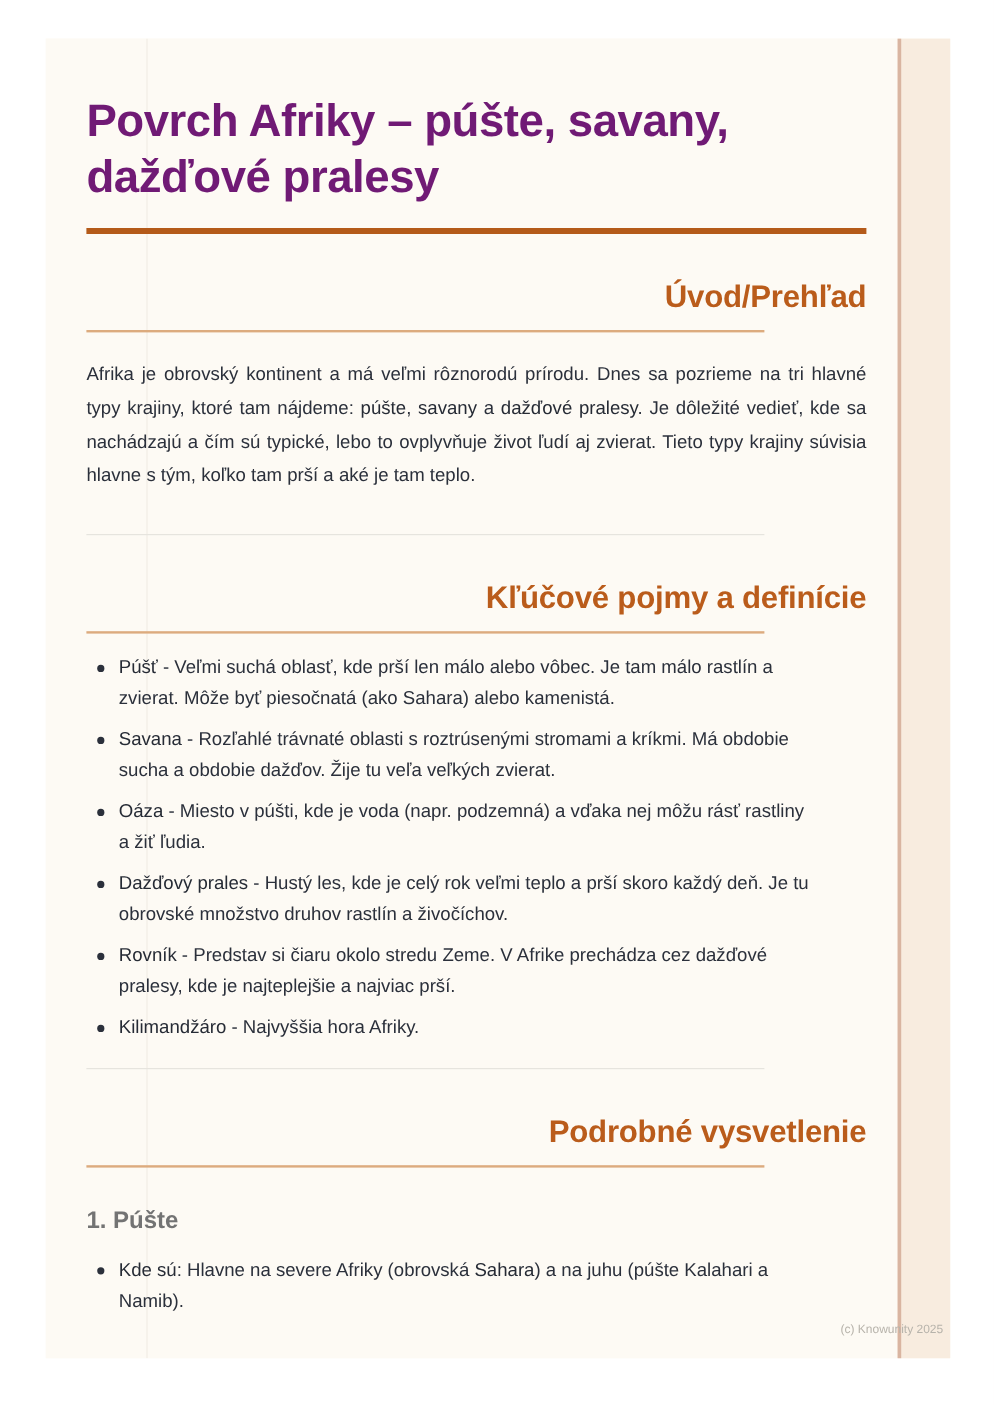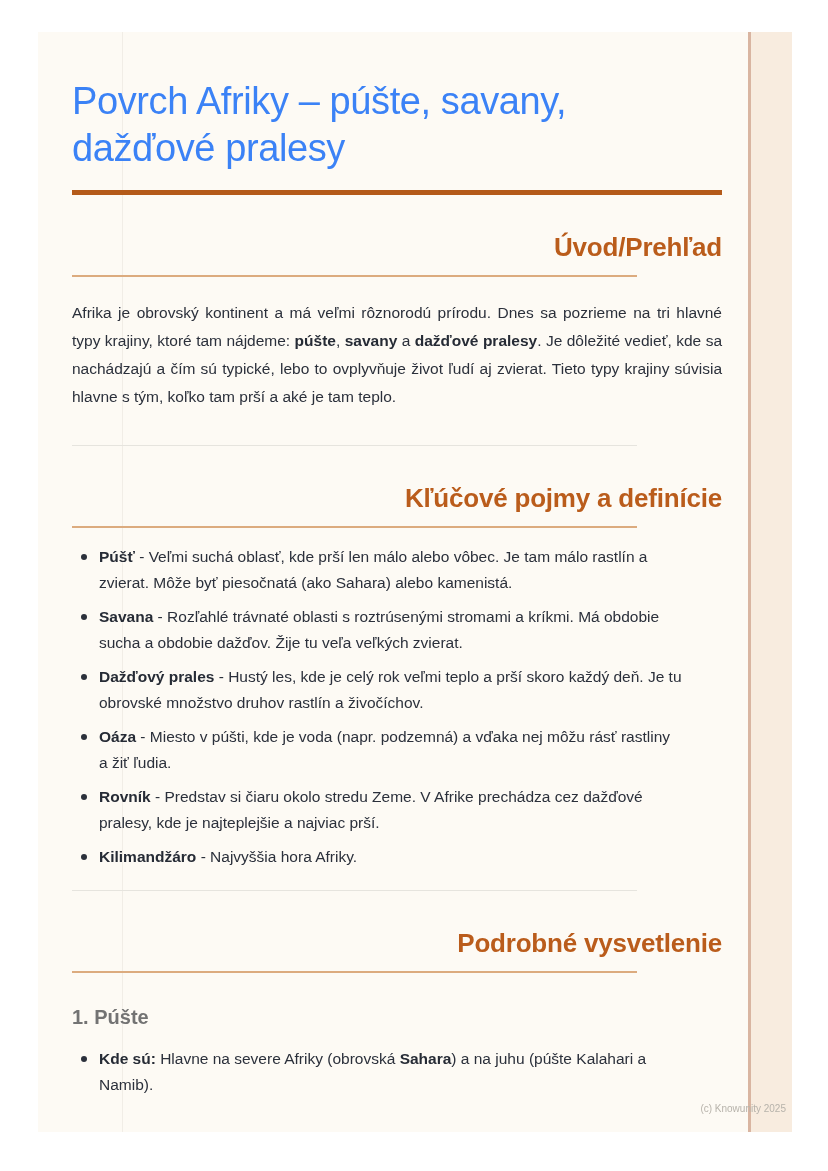--- a/index.html
+++ b/index.html
@@ -32,23 +32,23 @@
     background: #f8ecdf;
     border-left: 3px solid #d9b5a1;
   }
   .content {
     position: relative;
     padding: 46px 70px 0 34px;
   }
   h1.doc-title {
     font-size: 38px;
     line-height: 1.24;
-    font-weight: 400;
+    font-weight: 700;
     letter-spacing: -0.4px;
-    color: #3b82f6;
+    color: #701a75;
   }
   h1.doc-title span { display: block; }
   .title-rule {
     height: 5px;
     width: 100%;
     background: #b45a19;
     margin-top: 18px;
   }
   h2.section-heading {
     font-size: 26px;
@@ -93,21 +93,21 @@
     max-width: 610px;
   }
   ul.term-list li::before {
     content: "";
     position: absolute;
     left: 9px; top: 10px;
     width: 6px; height: 6px;
     border-radius: 50%;
     background: #2b303b;
   }
-  strong { font-weight: 700; color: #262b35; }
+  strong { font-weight: 400; color: #262b35; }
   h3.subsection-heading {
     font-size: 20px;
     line-height: 25px;
     font-weight: 700;
     color: #737373;
     margin-top: 32px;
   }
   .after-h3 { margin-top: 16px; }
   .watermark {
     position: absolute;
@@ -139,22 +139,22 @@
     </section>
 
     <div class="section-divider"></div>
 
     <section>
       <h2 class="section-heading">Kľúčové pojmy a definície</h2>
       <div class="h2-rule"></div>
       <ul class="term-list">
         <li><strong>Púšť</strong><span> - Veľmi suchá oblasť, kde prší len málo alebo vôbec. Je tam málo rastlín a zvierat. Môže byť piesočnatá (ako Sahara) alebo kamenistá.</span></li>
         <li><strong>Savana</strong><span> - Rozľahlé trávnaté oblasti s roztrúsenými stromami a kríkmi. Má obdobie sucha a obdobie dažďov. Žije tu veľa veľkých zvierat.</span></li>
+        <li><strong>Oáza</strong><span> - Miesto v púšti, kde je voda (napr. podzemná) a vďaka nej môžu rásť rastliny a žiť ľudia.</span></li>
         <li><strong>Dažďový prales</strong><span> - Hustý les, kde je celý rok veľmi teplo a prší skoro každý deň. Je tu obrovské množstvo druhov rastlín a živočíchov.</span></li>
-        <li><strong>Oáza</strong><span> - Miesto v púšti, kde je voda (napr. podzemná) a vďaka nej môžu rásť rastliny a žiť ľudia.</span></li>
         <li><strong>Rovník</strong><span> - Predstav si čiaru okolo stredu Zeme. V Afrike prechádza cez dažďové pralesy, kde je najteplejšie a najviac prší.</span></li>
         <li><strong>Kilimandžáro</strong><span> - Najvyššia hora Afriky.</span></li>
       </ul>
     </section>
 
     <div class="section-divider after-list"></div>
 
     <section>
       <h2 class="section-heading">Podrobné vysvetlenie</h2>
       <div class="h2-rule"></div>

